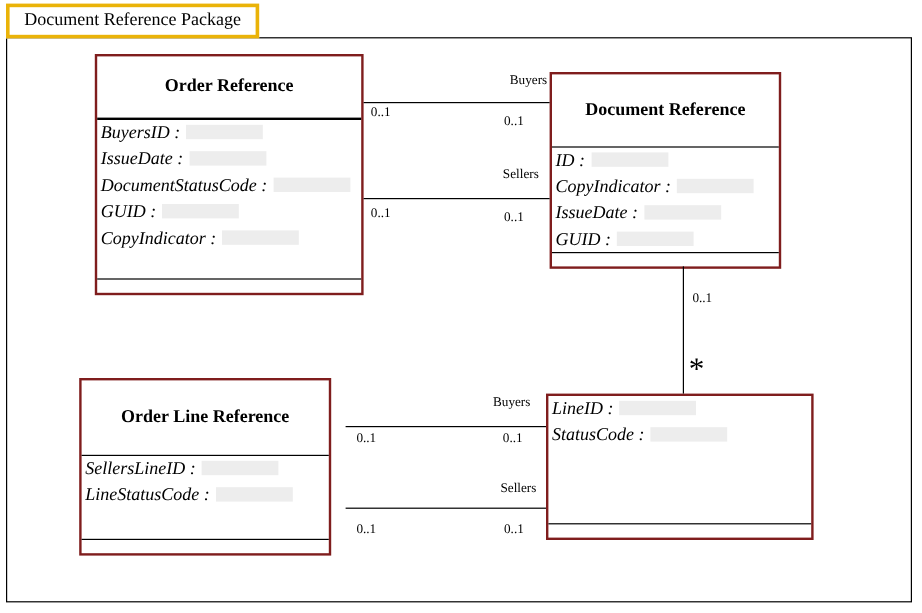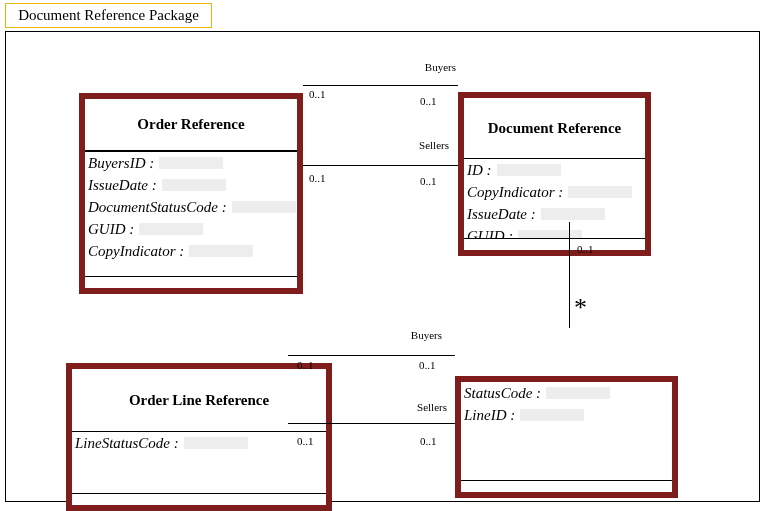--- a/index.html
+++ b/index.html
@@ -14,44 +14,43 @@
     height: 511px;
     background: #ffffff;
     overflow: hidden;
     color: #000000;
   }
   
   .pkg-tab {
     position: absolute;
     left: 5px; top: 3px;
     width: 205px; height: 23px;
-    border: 1px solid #eab308;
+    border: 3px solid #eab308;
     background: #fff;
     display: flex;
     align-items: center;
     justify-content: center;
     font-size: 15px;
     white-space: nowrap;
   }
   .pkg-body {
     position: absolute;
     left: 5px; top: 31px;
     width: 753px; height: 469px;
     border: 1px solid #000;
     background: #fff;
   }
   
   .cls {
     position: absolute;
-    border: 6px solid #7f1d1d;
+    border: 2px solid #7f1d1d;
     background: #fff;
     box-sizing: border-box;
     display: flex;
     flex-direction: column;
-    margin-top: 48px;
   }
   .cls-title {
     display: flex;
     align-items: center;
     justify-content: center;
     font-weight: bold;
     font-size: 15px;
     flex: none;
     white-space: nowrap;
   }
@@ -125,47 +124,48 @@
     <div class="cls-attrs">
       <div class="row"><span>BuyersID :</span><span class="ph"></span></div>
       <div class="row"><span>IssueDate :</span><span class="ph"></span></div>
       <div class="row"><span>DocumentStatusCode :</span><span class="ph"></span></div>
       <div class="row"><span>GUID :</span><span class="ph"></span></div>
       <div class="row"><span>CopyIndicator :</span><span class="ph"></span></div>
     </div>
     <div class="cls-empty"></div>
   </div>
 
-  <div class="cls" style="left:458px;top:44px;width:193px;height:164px">
+  <div class="cls" style="left:458px;top:60px;width:193px;height:164px">
     <div class="cls-title sep1" style="height:60px">
       <span>Document Reference</span>
     </div>
     <div class="cls-attrs">
       <div class="row"><span>ID :</span><span class="ph"></span></div>
       <div class="row"><span>CopyIndicator :</span><span class="ph"></span></div>
       <div class="row"><span>IssueDate :</span><span class="ph"></span></div>
       <div class="row"><span>GUID :</span><span class="ph"></span></div>
     </div>
     <div class="cls-empty"></div>
   </div>
 
-  <div class="cls" style="left:66px;top:315px;width:266px;height:148px">
+  <div class="cls" style="left:66px;top:315px;width:210px;height:148px">
     <div class="cls-title sep1" style="height:62px">
       <span>Order Line Reference</span>
     </div>
     <div class="cls-attrs">
+      <div class="row"><span>SellersLineID :</span><span class="ph"></span></div>
       <div class="row"><span>LineStatusCode :</span><span class="ph"></span></div>
     </div>
     <div class="cls-empty"></div>
   </div>
 
   <div class="cls" style="left:455px;top:328px;width:223px;height:122px">
     <div class="cls-attrs">
+      <div class="row"><span>LineID :</span><span class="ph"></span></div>
       <div class="row"><span>StatusCode :</span><span class="ph"></span></div>
-      <div class="row"><span>LineID :</span><span class="ph"></span></div>
     </div>
     <div class="cls-empty"></div>
   </div>
 
   <div class="edge-h" style="left:303px;top:85px;width:155px"></div>
   <div class="edge-h" style="left:303px;top:165px;width:155px"></div>
   <div class="edge-v" style="left:569px;top:222px;height:106px"></div>
   <div class="edge-h" style="left:288px;top:355px;width:167px"></div>
   <div class="edge-h" style="left:288px;top:423px;width:167px"></div>
 

